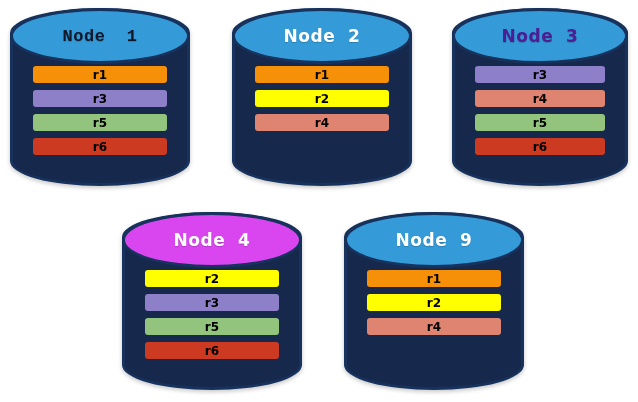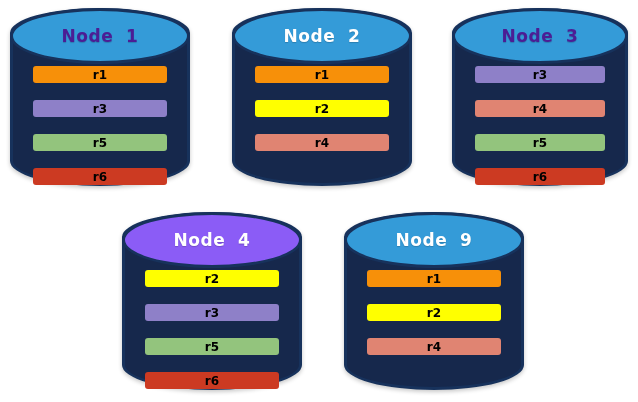--- a/index.html
+++ b/index.html
@@ -65,21 +65,21 @@
   }
 
   .shards {
     position: absolute;
     left: 0;
     right: 0;
     top: 58px;
     display: flex;
     flex-direction: column;
     align-items: center;
-    gap: 17px;
+    gap: 7px;
   }
 
   .shard {
     width: 74%;
     height: 17px;
     border-radius: 3px;
     display: flex;
     align-items: center;
     justify-content: center;
     color: #000000;
@@ -89,21 +89,21 @@
     box-sizing: border-box;
   }
 </style>
 </head>
 <body style="background: rgb(255, 255, 255);">
 
 <div id="diagram">
     <div class="node" style="left: 10px; top: 8px; width: 180px; height: 178px;">
       <div class="cyl-body" style="background: rgb(22, 40, 76); border-color: rgb(23, 50, 92);"></div>
       <div class="cyl-top" style="background: rgb(52, 155, 216); border-color: rgb(23, 50, 92);">
-        <span class="node-label" style="color: #4c1d95;">Node  1</span>
+        <span class="node-label" style="color: #0f172a; font-family: Liberation Mono, monospace;">Node  1</span>
       </div>
       <div class="shards">
         <div class="shard" style="background: rgb(247, 144, 9);">
           <span>r1</span>
         </div>
         <div class="shard" style="background: rgb(142, 128, 200);">
           <span>r3</span>
         </div>
         <div class="shard" style="background: rgb(147, 196, 125);">
           <span>r5</span>
@@ -145,21 +145,21 @@
         <div class="shard" style="background: rgb(147, 196, 125);">
           <span>r5</span>
         </div>
         <div class="shard" style="background: rgb(204, 58, 34);">
           <span>r6</span>
         </div>
       </div>
     </div>
     <div class="node" style="left: 122px; top: 212px; width: 180px; height: 178px;">
       <div class="cyl-body" style="background: rgb(22, 40, 76); border-color: rgb(23, 50, 92);"></div>
-      <div class="cyl-top" style="background: #8b5cf6; border-color: rgb(23, 50, 92);">
+      <div class="cyl-top" style="background: #d946ef; border-color: rgb(23, 50, 92);">
         <span class="node-label" style="color: rgb(255, 255, 255);">Node  4</span>
       </div>
       <div class="shards">
         <div class="shard" style="background: rgb(255, 255, 0);">
           <span>r2</span>
         </div>
         <div class="shard" style="background: rgb(142, 128, 200);">
           <span>r3</span>
         </div>
         <div class="shard" style="background: rgb(147, 196, 125);">

